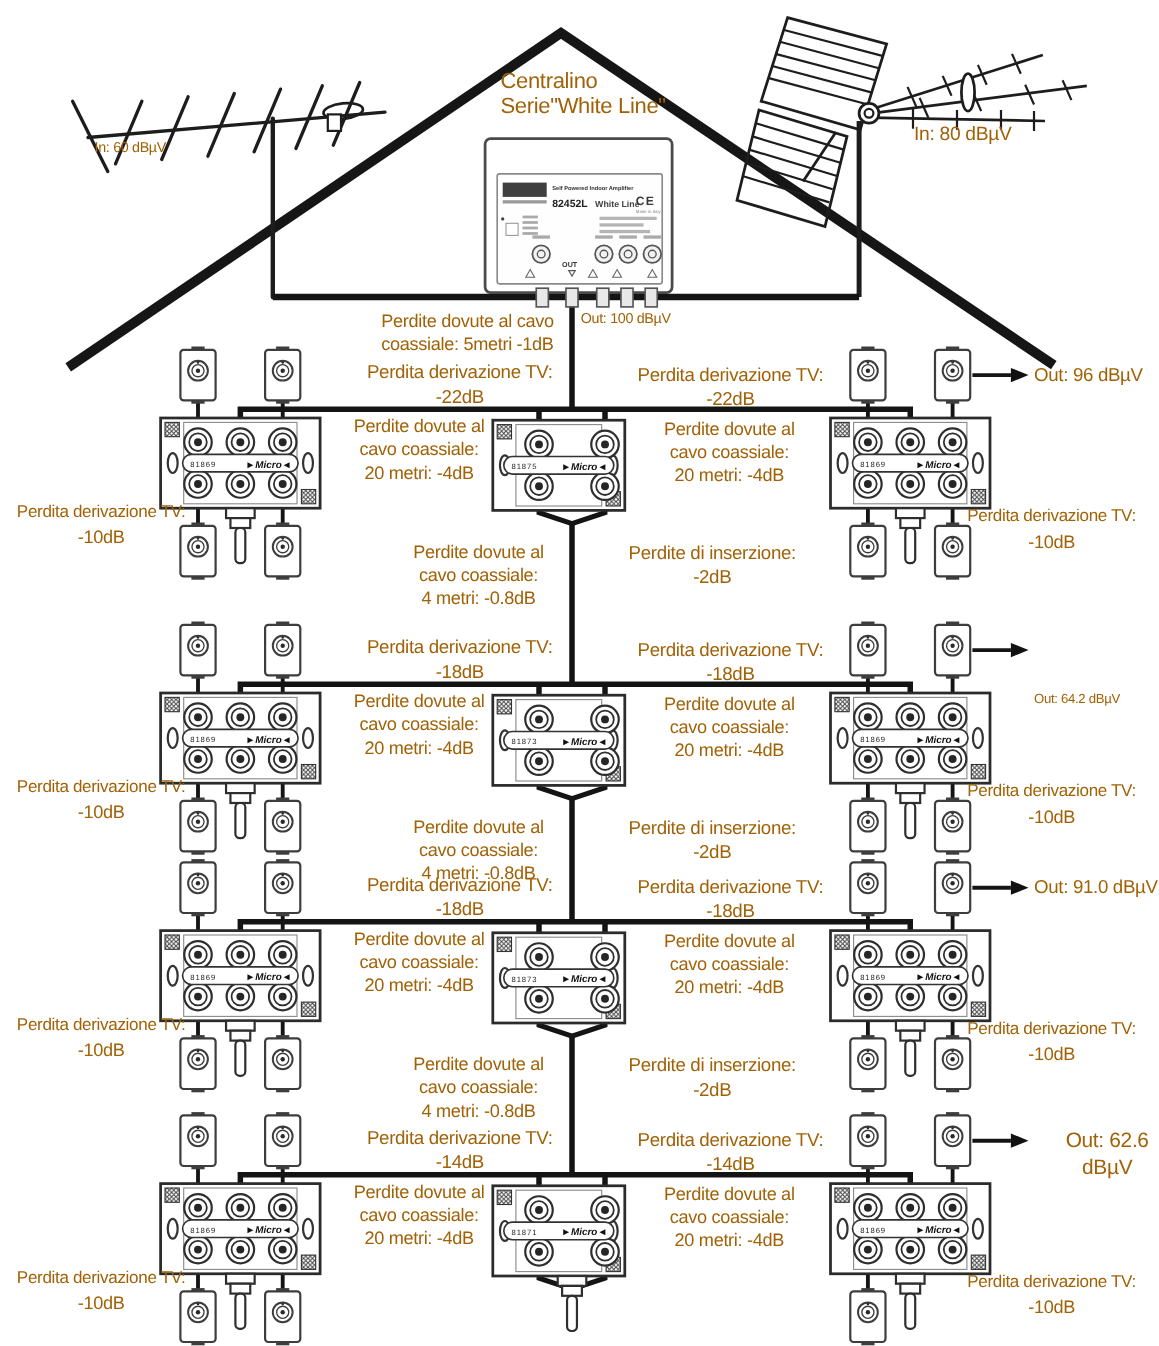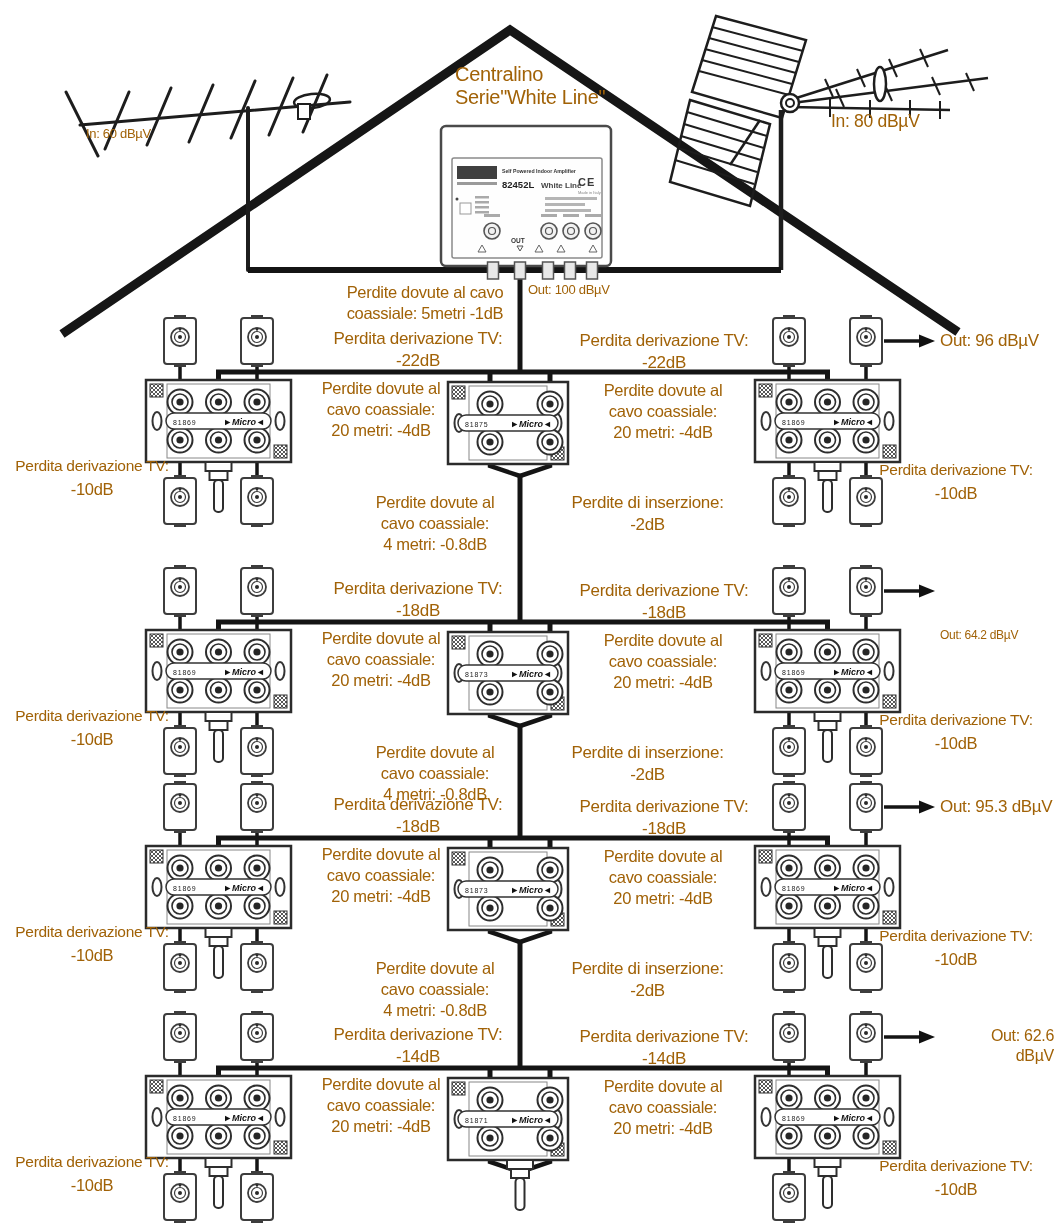--- a/index.html
+++ b/index.html
@@ -575,41 +575,41 @@
       <div class="lbl" style="left: 296px; top: 844px; width: 170px; text-align: center; font-size: 16.5px;">Perdite dovute al
 cavo coassiale:
 20 metri: -4dB</div>
       <div class="lbl" style="left: 578px; top: 846px; width: 170px; text-align: center; font-size: 16.5px;">Perdite dovute al
 cavo coassiale:
 20 metri: -4dB</div>
       <div class="lbl" style="left: 0px; top: 922px; width: 184px; text-align: center; font-size: 15.5px;">Perdita derivazione TV:</div>
       <div class="lbl" style="left: 0px; top: 945px; width: 184px; text-align: center; font-size: 16.5px;">-10dB</div>
       <div class="lbl" style="left: 858px; top: 926px; width: 196px; text-align: center; font-size: 15.5px;">Perdita derivazione TV:</div>
       <div class="lbl" style="left: 858px; top: 949px; width: 196px; text-align: center; font-size: 16.5px;">-10dB</div>
-      <div class="lbl" style="left: 940px; top: 796px; text-align: left; font-size: 17px;">Out:  95.3 dBµV</div>
+      <div class="lbl" style="left: 940px; top: 796px; text-align: left; font-size: 17px;">Out:  91.0 dBµV</div>
       <div class="lbl" style="left: 355px; top: 958px; width: 160px; text-align: center; font-size: 16.5px;">Perdite dovute al
 cavo coassiale:
 4 metri: -0.8dB</div>
       <div class="lbl" style="left: 530px; top: 958px; width: 235px; text-align: center; font-size: 17px;">Perdite di inserzione:
 -2dB</div>
       <div class="lbl" style="left: 290px; top: 1024px; width: 256px; text-align: center; font-size: 17px;">Perdita derivazione TV:</div>
       <div class="lbl" style="left: 290px; top: 1046px; width: 256px; text-align: center; font-size: 17px;">-14dB</div>
       <div class="lbl" style="left: 536px; top: 1026px; width: 256px; text-align: center; font-size: 17px;">Perdita derivazione TV:</div>
       <div class="lbl" style="left: 536px; top: 1048px; width: 256px; text-align: center; font-size: 17px;">-14dB</div>
       <div class="lbl" style="left: 296px; top: 1074px; width: 170px; text-align: center; font-size: 16.5px;">Perdite dovute al
 cavo coassiale:
 20 metri: -4dB</div>
       <div class="lbl" style="left: 578px; top: 1076px; width: 170px; text-align: center; font-size: 16.5px;">Perdite dovute al
 cavo coassiale:
 20 metri: -4dB</div>
       <div class="lbl" style="left: 0px; top: 1152px; width: 184px; text-align: center; font-size: 15.5px;">Perdita derivazione TV:</div>
       <div class="lbl" style="left: 0px; top: 1175px; width: 184px; text-align: center; font-size: 16.5px;">-10dB</div>
       <div class="lbl" style="left: 858px; top: 1156px; width: 196px; text-align: center; font-size: 15.5px;">Perdita derivazione TV:</div>
       <div class="lbl" style="left: 858px; top: 1179px; width: 196px; text-align: center; font-size: 16.5px;">-10dB</div>
-      <div class="lbl" style="left: 959px; top: 1026px; text-align: right; font-size: 16px;">Out:  62.6 dBµV</div>
+      <div class="lbl" style="left: 959px; top: 1026px; text-align: center; font-size: 19px;">Out:  62.6 dBµV</div>
       <div class="lbl" style="left: 455px; top: 62px; text-align: left; font-size: 20px;">Centralino</div>
       <div class="lbl" style="left: 455px; top: 85px; text-align: left; font-size: 20px;">Serie"White Line"</div>
       <div class="lbl" style="left: 86px; top: 126px; text-align: center; font-size: 13px;">In: 60 dBµV</div>
       <div class="lbl" style="left: 831px; top: 110px; text-align: left; font-size: 17.5px;">In: 80 dBµV</div>
       <div class="lbl" style="left: 331px; top: 282px; width: 188px; text-align: center; font-size: 16.5px;">Perdite dovute al cavo
 coassiale: 5metri -1dB</div>
       <div class="lbl" style="left: 528px; top: 282px; text-align: left; font-size: 13px;">Out: 100 dBµV</div>
     </div>
 </div>
 

